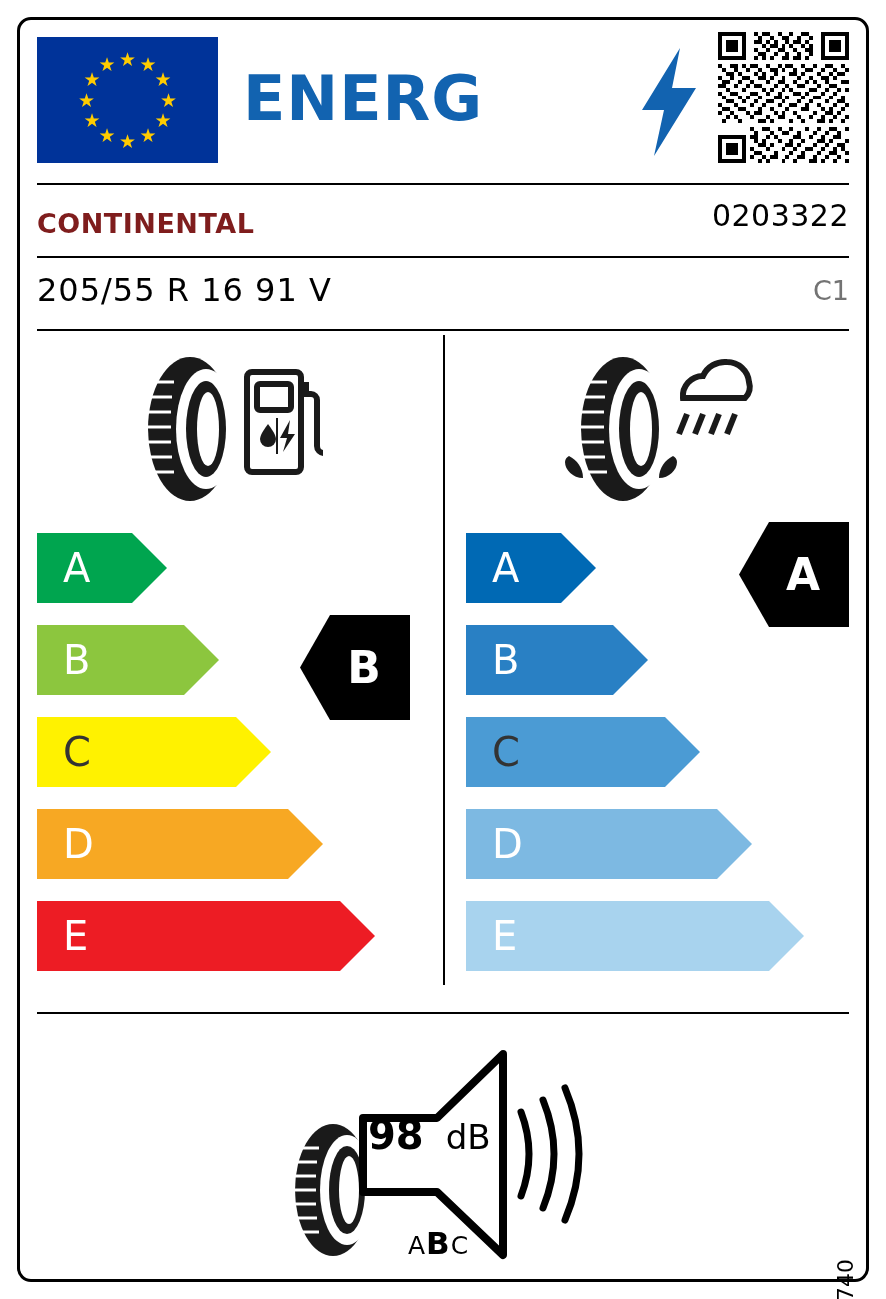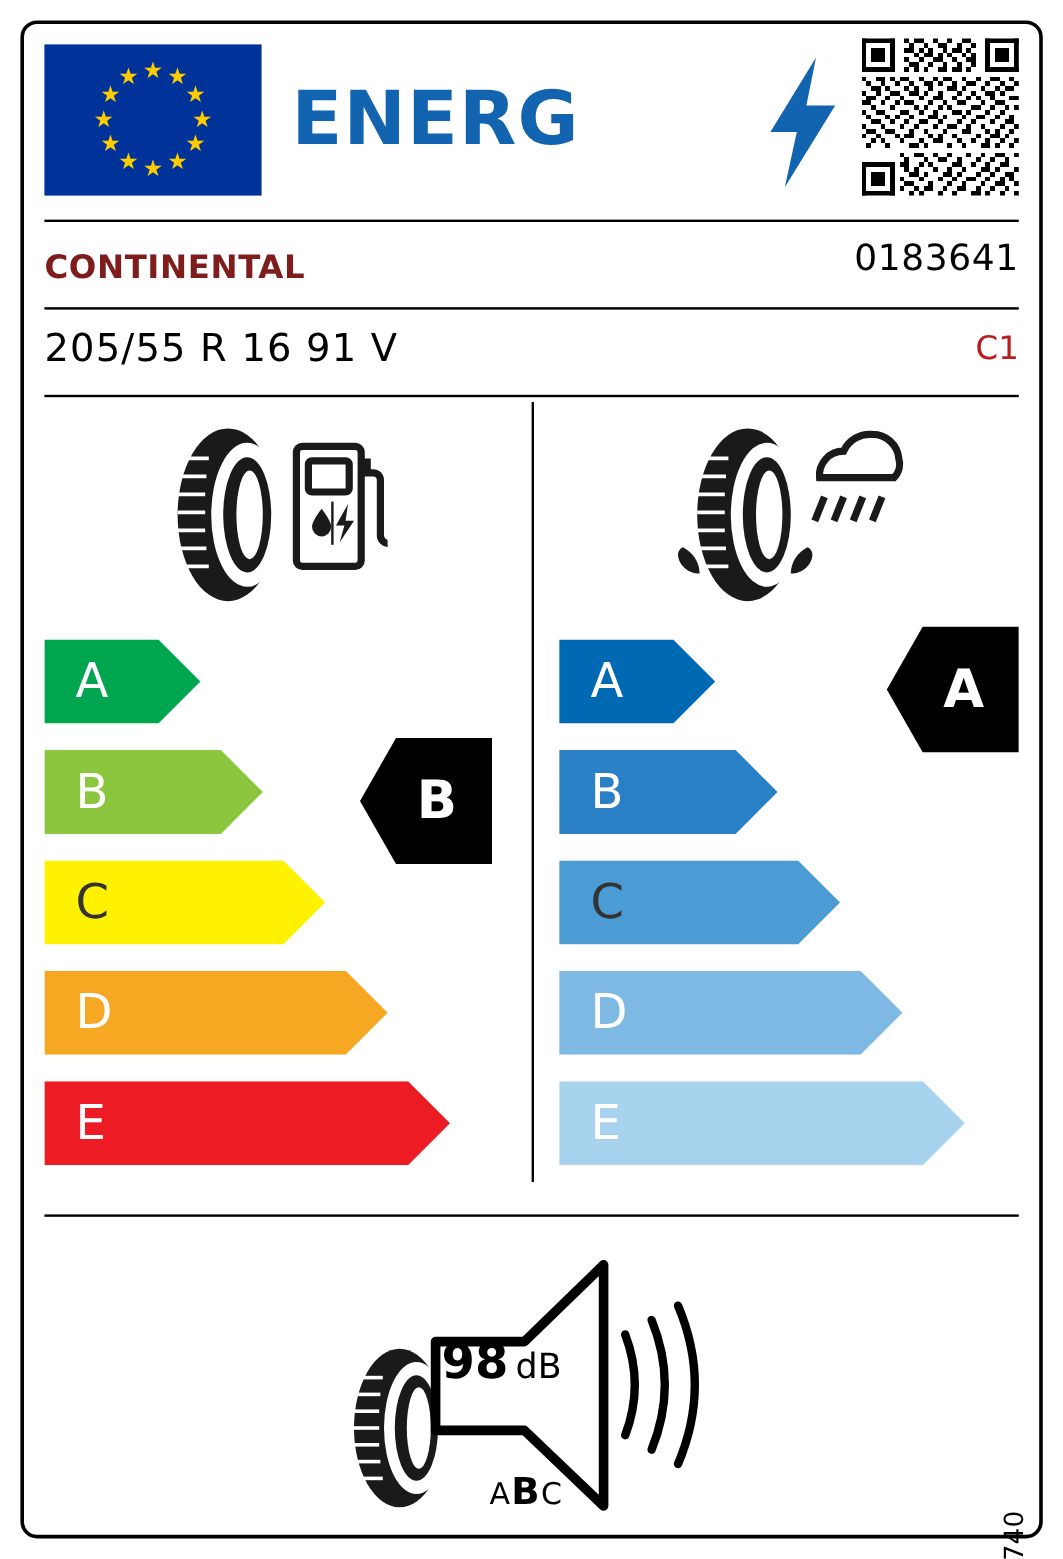--- a/index.html
+++ b/index.html
@@ -111,21 +111,21 @@
     top: 271px;
     font-size: 32px;
     color: #000;
     letter-spacing: 1px;
   }
   .class {
     position: absolute;
     right: 37px;
     top: 275px;
     font-size: 27px;
-    color: #b91c1c;
+    color: #737373;
   }
 
   
   .vdiv {
     position: absolute;
     left: 443px;
     top: 335px;
     width: 0;
     height: 650px;
     border-left: 2px solid #000;
@@ -189,23 +189,23 @@
   .noise-db {
     position: absolute;
     left: 368px;
     top: 1112px;
     font-size: 40px;
     font-weight: bold;
     color: #000;
     letter-spacing: 0px;
   }
   .noise-db .unit {
-    font-size: 29px;
+    font-size: 34px;
     font-weight: normal;
-    margin-left: 6px;
+    margin-left: 22px;
   }
   .noise-classes {
     position: absolute;
     left: 408px;
     top: 1225px;
     font-size: 25px;
     color: #000;
     letter-spacing: 1px;
   }
   .noise-classes .sel {
@@ -521,21 +521,21 @@
         <rect x="23" y="32" width="2" height="1"></rect>
         <rect x="26" y="32" width="1" height="1"></rect>
         <rect x="29" y="32" width="1" height="1"></rect>
         <rect x="32" y="32" width="1" height="1"></rect>
     </g>
   </svg>
 
   <div class="rule rule-1"></div>
 
   <div class="brand">CONTINENTAL</div>
-  <div class="code">0183641</div>
+  <div class="code">0203322</div>
 
   <div class="rule rule-2"></div>
 
   <div class="size">205/55 R 16 91 V</div>
   <div class="class">C1</div>
 
   <div class="rule rule-3"></div>
 
   <div class="vdiv"></div>
 

